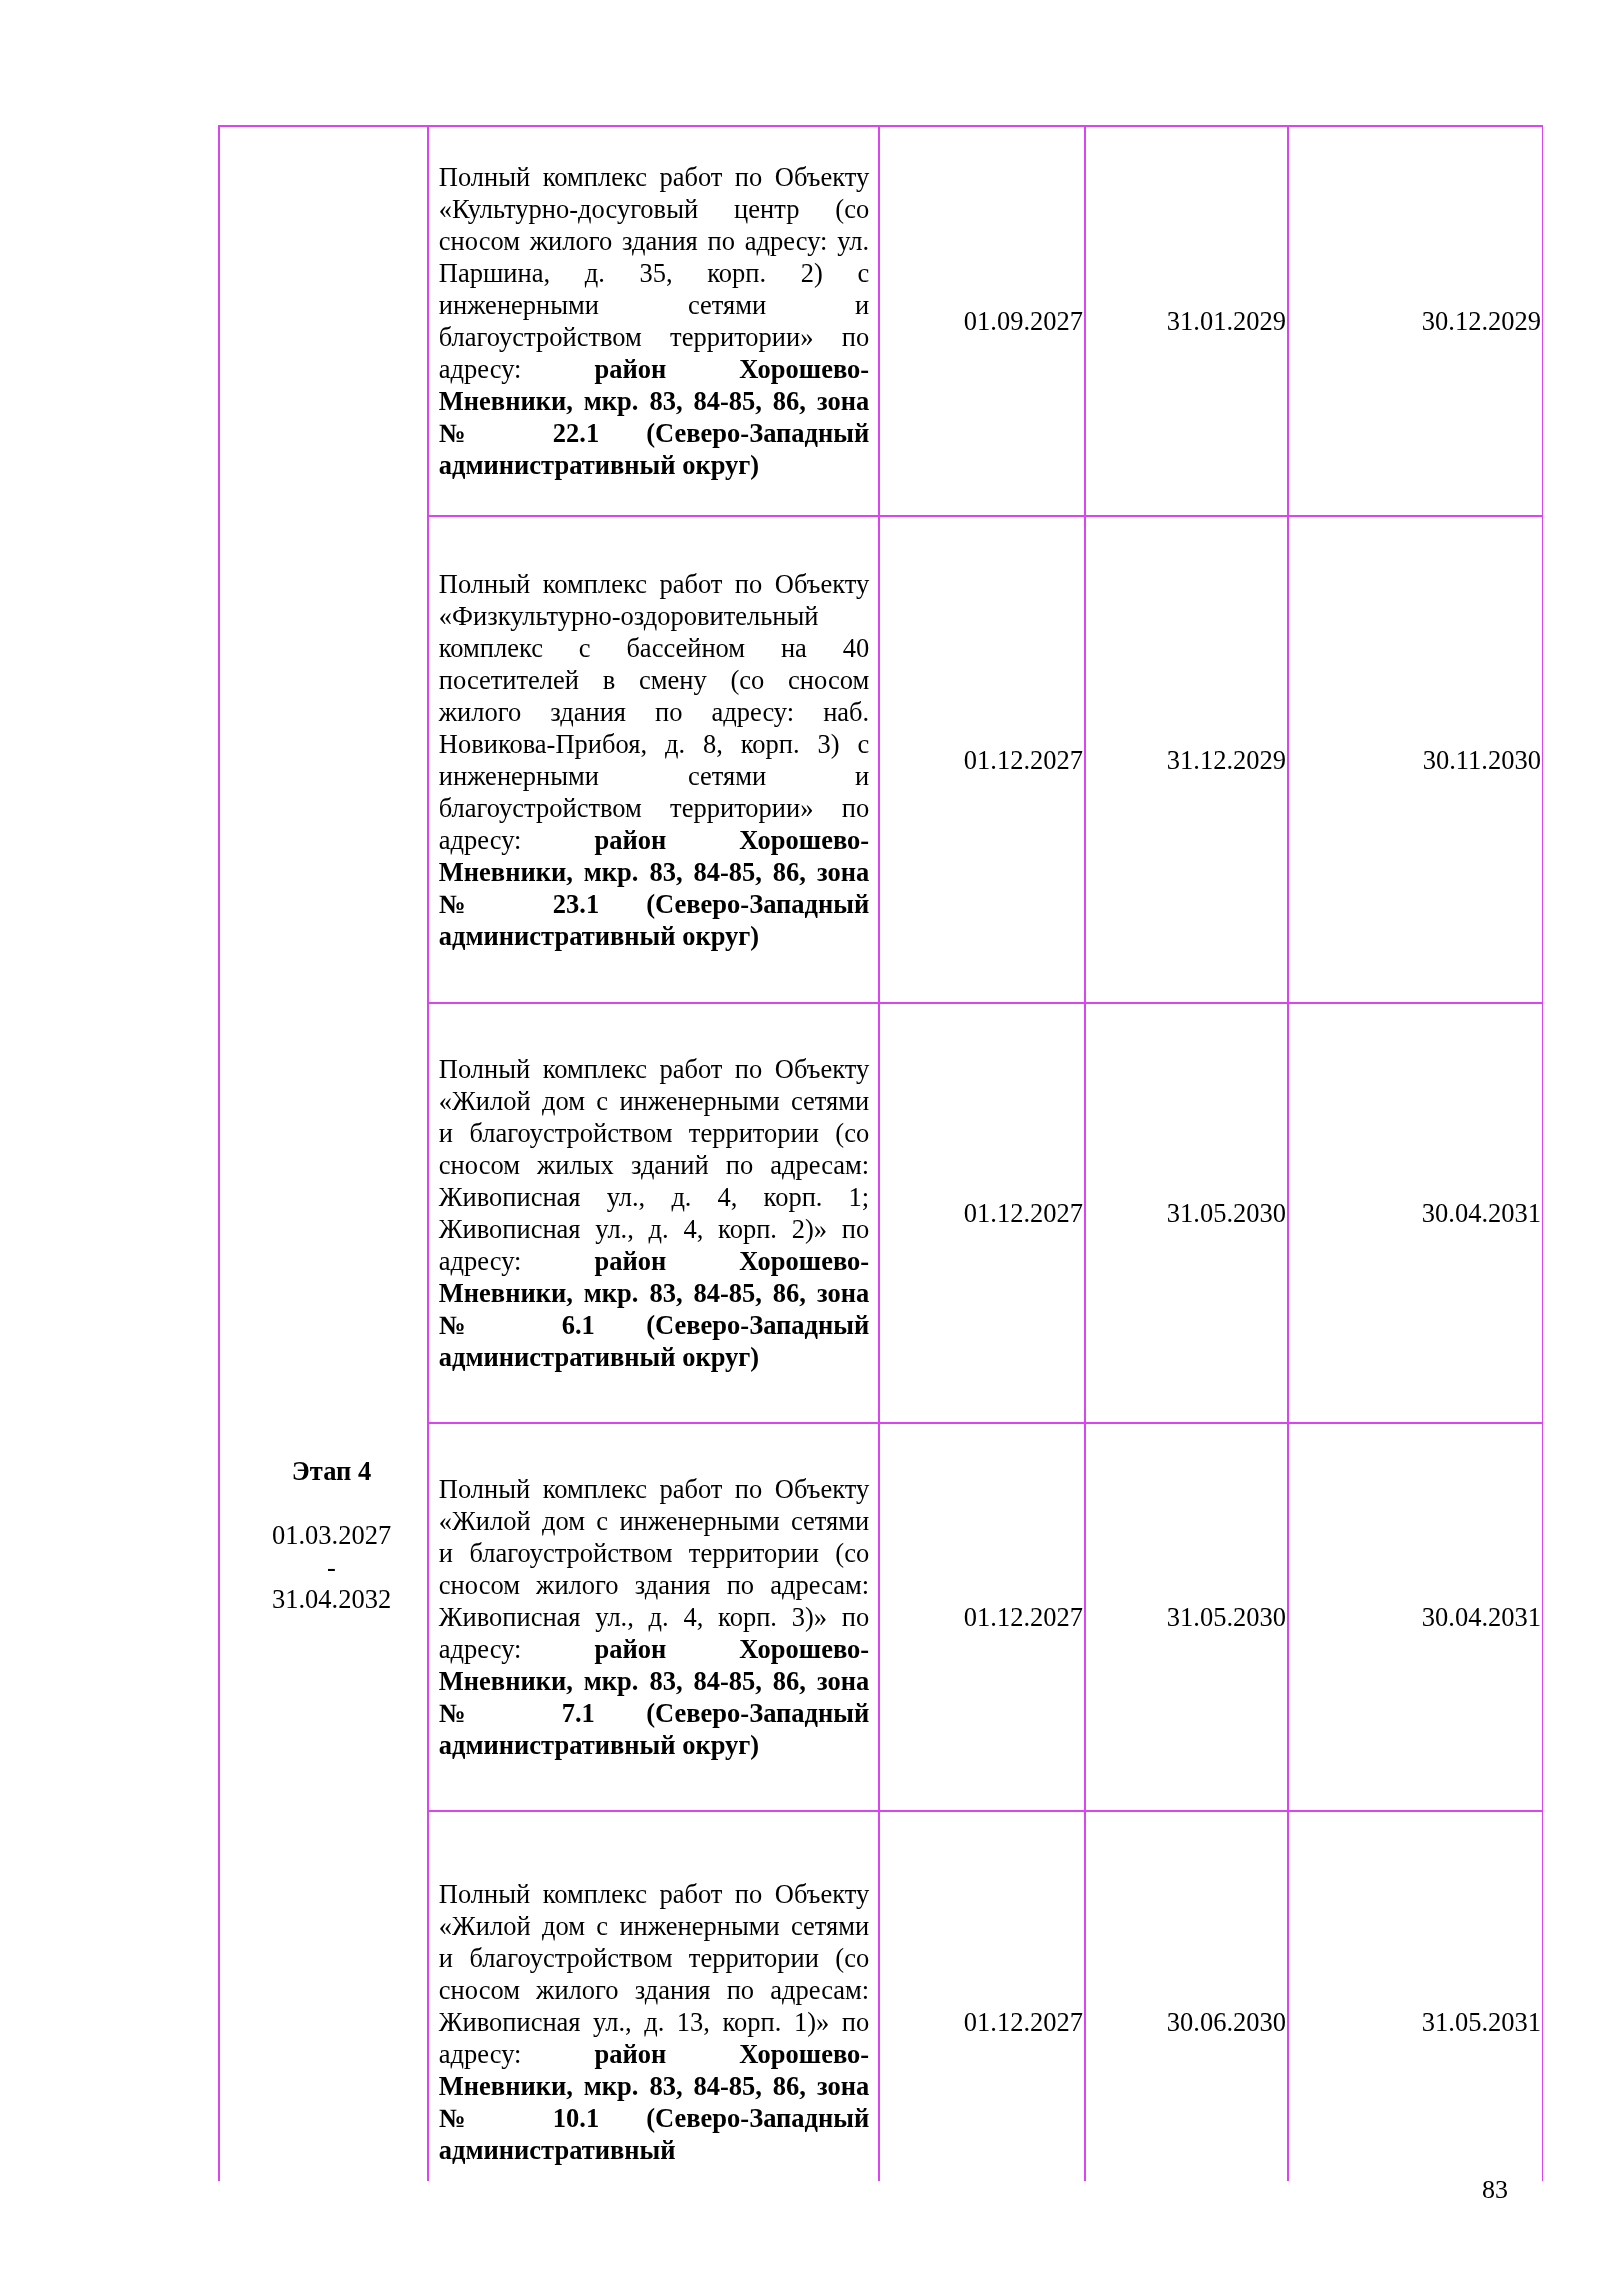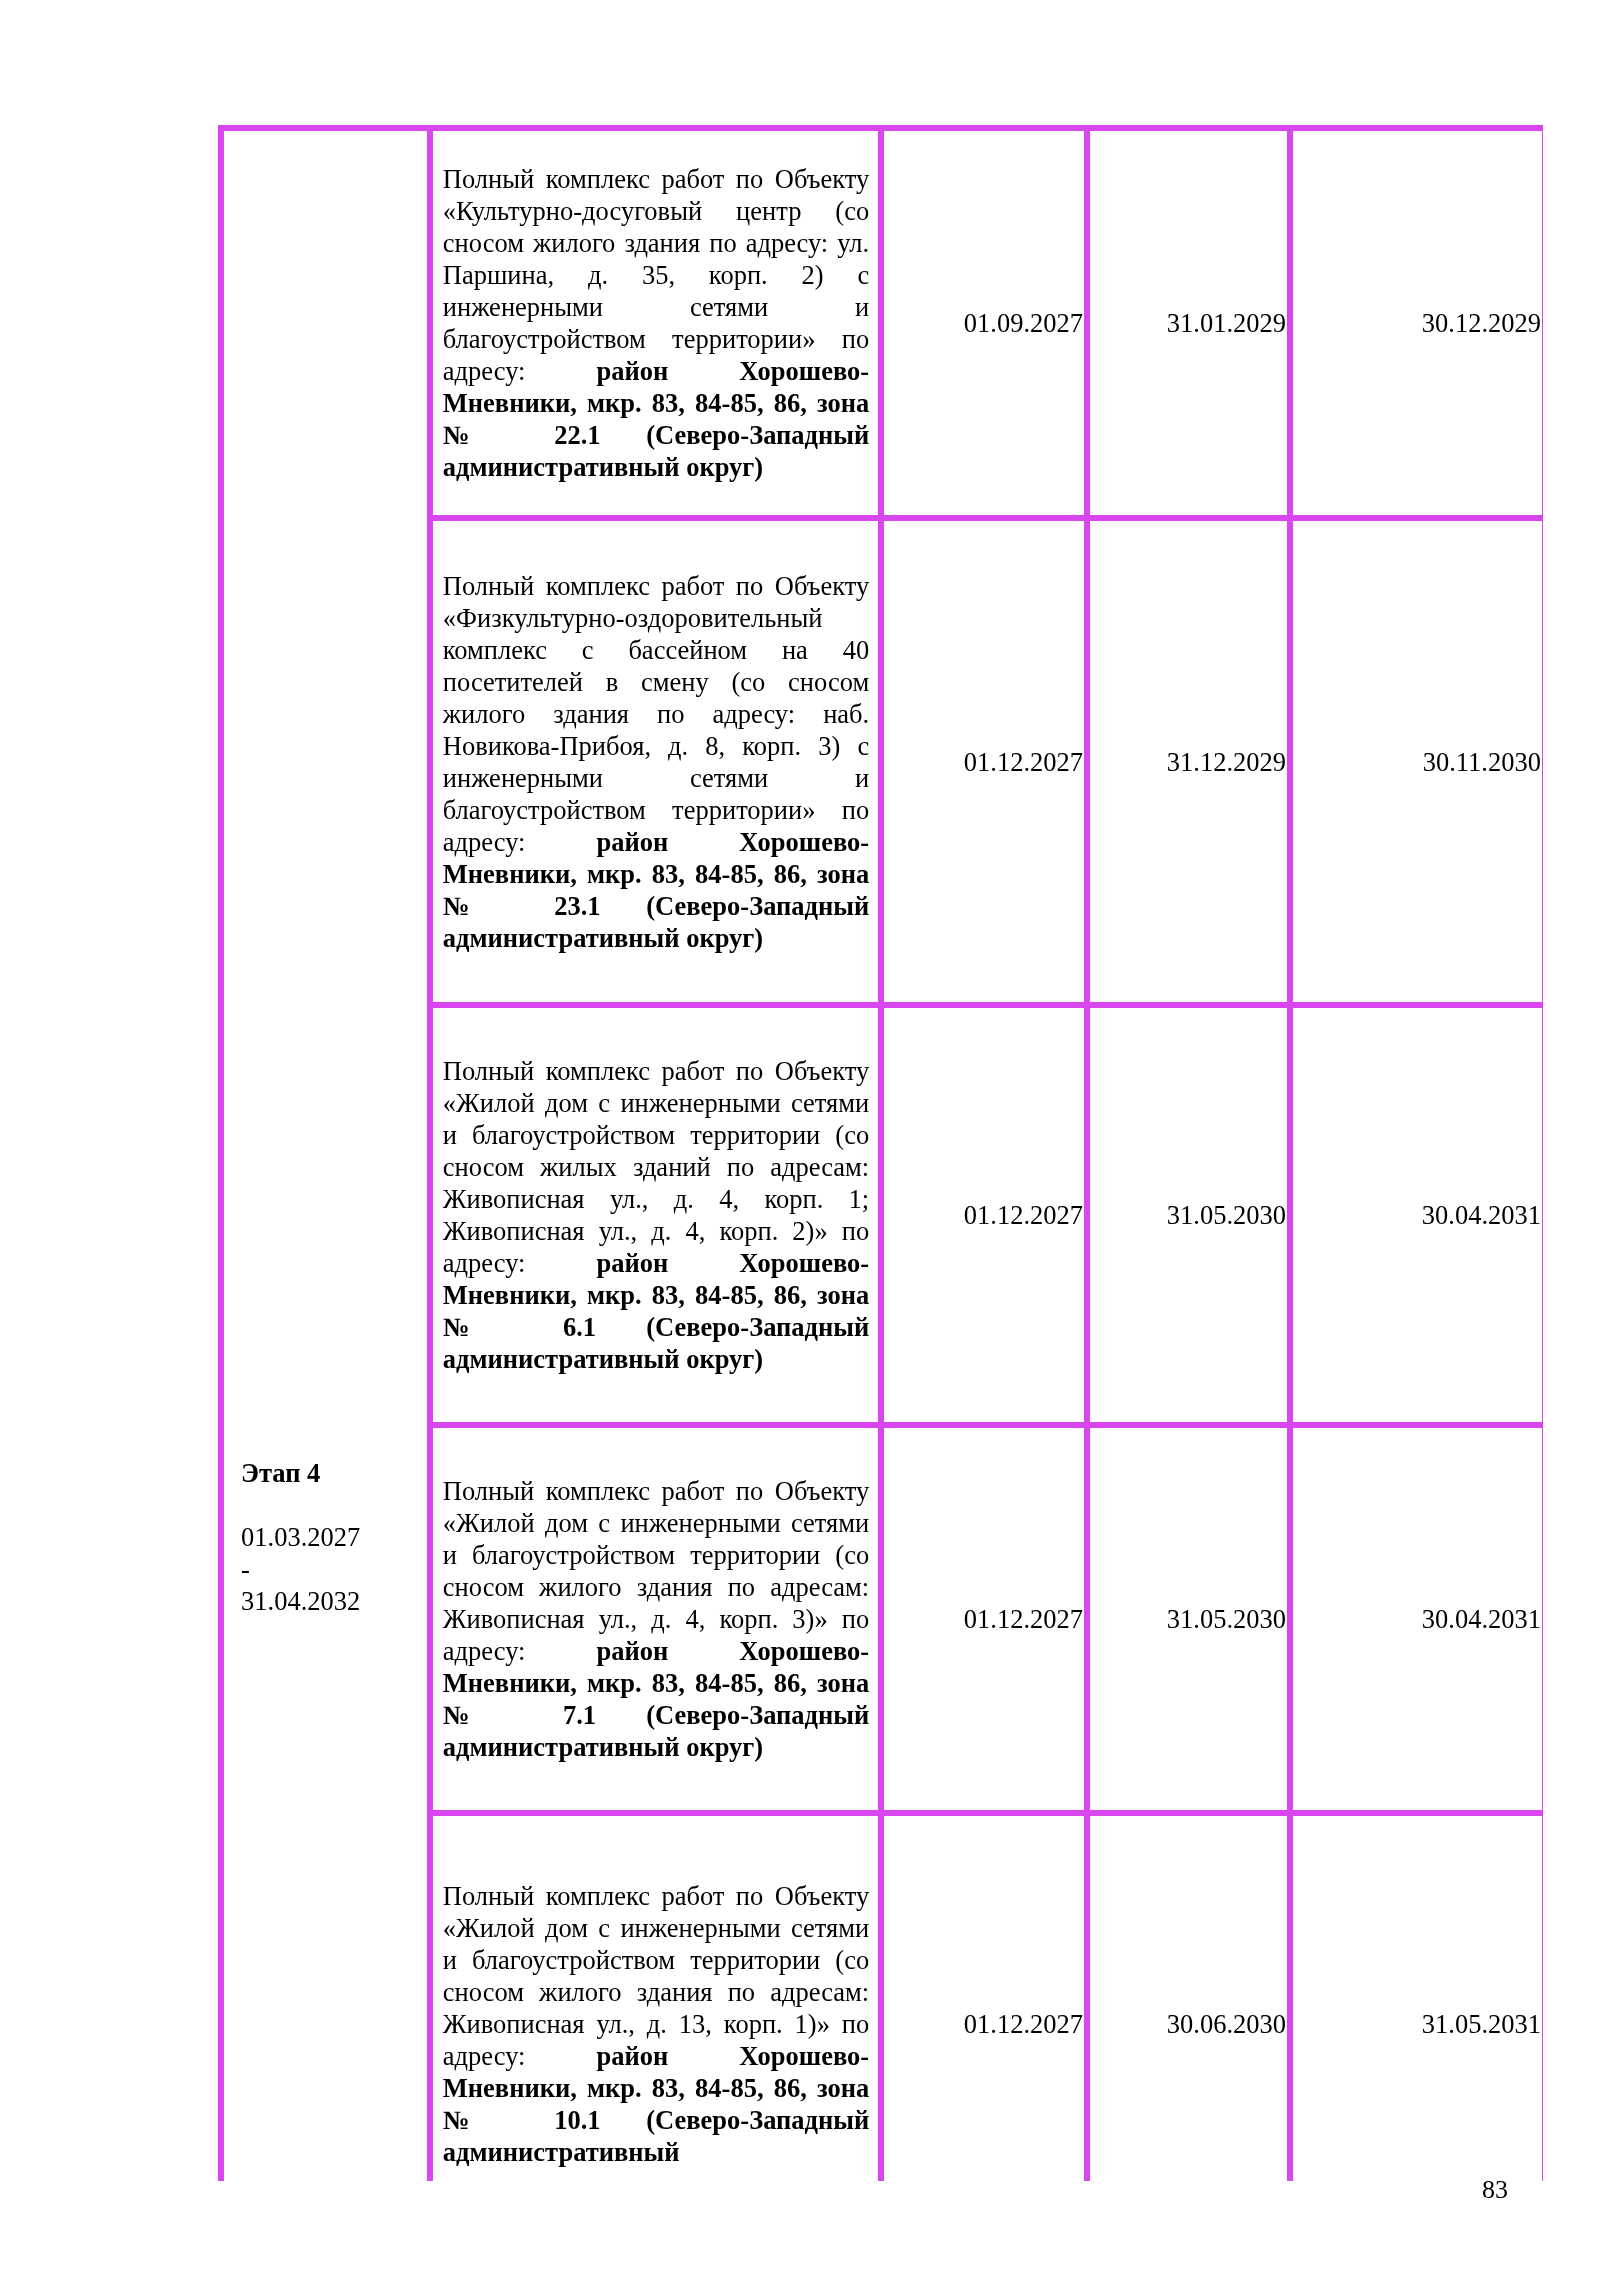--- a/index.html
+++ b/index.html
@@ -24,34 +24,34 @@
     width: 1325px;
     height: 2056px;
     overflow: hidden;
   }
   table.schedule {
     border-collapse: collapse;
     table-layout: fixed;
     width: 1323px;
   }
   table.schedule td {
-    border: 6px solid #d946ef;
+    border: 2px solid #d946ef;
     font-size: 26.5px;
     line-height: 32px;
     vertical-align: middle;
   }
   tr.r1 { height: 390px; }
   tr.r2 { height: 487px; }
   tr.r3 { height: 420px; }
   tr.r4 { height: 388px; }
   tr.r5 { height: 421px; }
 
   td.stage-cell {
     vertical-align: top;
-    text-align: left;
+    text-align: center;
     padding-top: 712px;
     padding-left: 17px;
   }
   .stage-label { font-weight: bold; }
   .stage-spacer { height: 32px; }
 
   td.desc-cell {
     vertical-align: top;
     text-align: justify;
     padding: 3.9px 8.8px 3.9px 9.8px;

